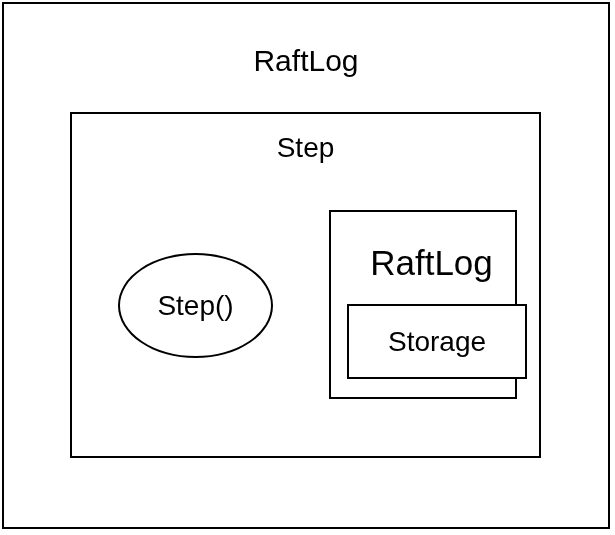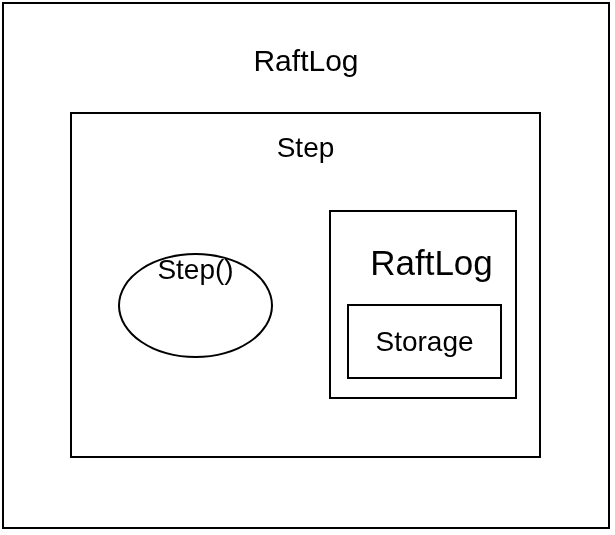--- a/index.html
+++ b/index.html
@@ -56,20 +56,21 @@
     line-height: 30px;
   }
   
   #step-ellipse {
     left: 46px;
     top: 139px;
     width: 155px;
     height: 105px;
     border-radius: 50%;
     display: flex;
+    align-items: center;
     justify-content: center;
   }
   #step-label {
     position: static;
     font-size: 28px;
     line-height: 30px;
   }
   
   #raftlog-box {
     left: 257px;
@@ -80,21 +81,21 @@
   #raftlog-label {
     top: 36px;               
     font-size: 35px;
     line-height: 30px;
     padding-left: 17px;
   }
   
   #storage-box {
     left: 16px;
     top: 92px;
-    width: 155px;
+    width: 180px;
     height: 75px;
     display: flex;
     align-items: center;
     justify-content: center;
   }
   #storage-label {
     position: static;
     font-size: 28px;
     line-height: 30px;
   }

